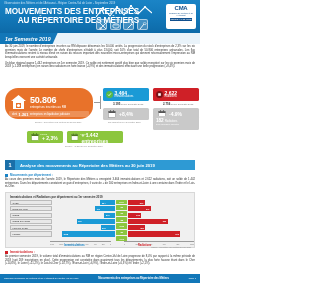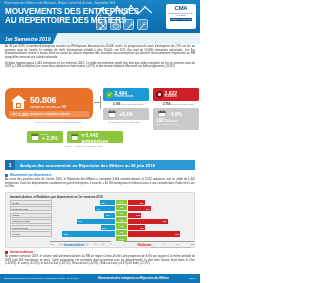--- a/index.html
+++ b/index.html
@@ -20,21 +20,21 @@
   }
   .hdr-eyebrow {
     position:absolute; top:1.5px; left:4px;
     font-size:2.6px; color:#cfe6f6; letter-spacing:.1px; white-space:nowrap;
   }
   .hdr-title {
     position:absolute; top:7px; left:5px;
     font-size:8.2px; line-height:9.2px; font-weight:bold; color:#fff;
     letter-spacing:-.15px; white-space:nowrap;
   }
-  .hdr-title .l2 { display:block; }
+  .hdr-title .l2 { display:block;text-align:right; }
   .zigzag { position:absolute; top:5px; left:96px; width:56px; height:14px; }
   .icons-row { position:absolute; top:19px; left:96px; display:flex; gap:2.5px; }
   .icn {
     width:11px; height:11px; border-radius:2px;
     background:rgba(255,255,255,.22);
     border:.5px solid rgba(255,255,255,.55);
     position:relative;
   }
   .icn svg { position:absolute; top:1.5px; left:1.5px; }
   .logo {
@@ -60,21 +60,21 @@
 
   
   .intro { position:absolute; top:45px; left:5px; width:190px; }
   .para { font-size:2.75px; line-height:3.5px; color:#333; text-align:justify; margin-bottom:2.5px; }
 
   
   .kpis { position:absolute; top:88px; left:5px; width:190px; height:66px; }
 
   .card-orange {
     position:absolute; top:0; left:0; width:88px; height:31px;
-    background:#e8722a; border-radius:6px; color:#fff;
+    background:#e8722a; border-radius:13px; color:#fff;
   }
   .house { position:absolute; top:6px; left:5px; width:17px; height:17px; }
   .big-num { position:absolute; top:7px; left:25px; font-size:9px; font-weight:bold; letter-spacing:-.2px; }
   .big-sub { position:absolute; top:16.5px; left:25px; font-size:3px; }
   .orange-foot {
     position:absolute; bottom:2px; left:4px; right:4px; height:6px;
     background:rgba(255,255,255,.22); border-radius:1px;
     display:flex; align-items:center; padding-left:3px;
     font-size:2.6px;
   }

